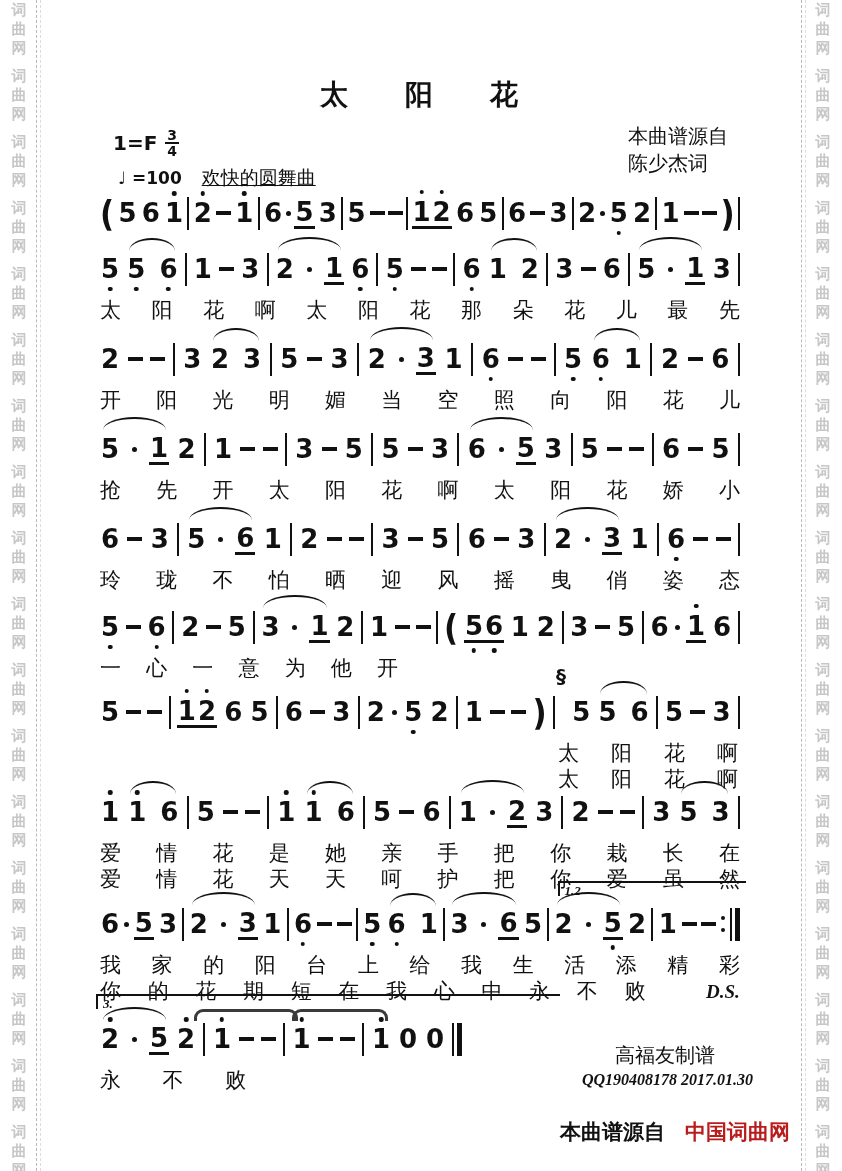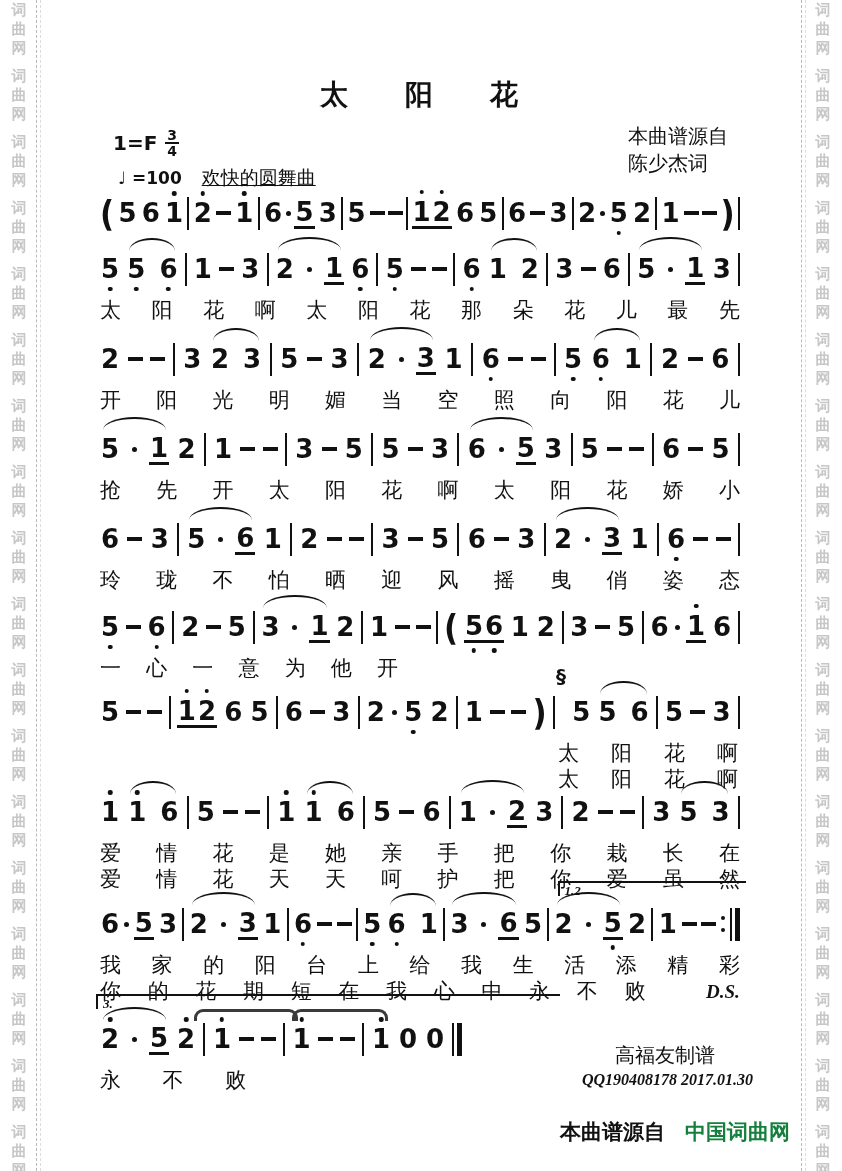--- a/index.html
+++ b/index.html
@@ -78,21 +78,21 @@
   .ly-short{width:146px;}
   .ds{font-size:19px;font-weight:bold;font-style:italic;font-family:"Liberation Serif",serif;margin-left:34px;}
 
   
   .engraver{position:absolute;top:1042px;left:585px;width:160px;text-align:center;
             font-size:20px;font-family:"Liberation Serif",serif;}
   .qqdate{position:absolute;top:1071px;left:575px;width:185px;text-align:center;
           font-size:16px;font-style:italic;font-weight:bold;font-family:"Liberation Serif",serif;}
   .source{position:absolute;top:1118px;right:52px;font-size:21px;font-weight:bold;
           display:flex;gap:20px;font-family:"Liberation Sans",sans-serif;}
-  .source .site{color:#15803d;}
+  .source .site{color:#b91c1c;}
 </style>
 </head>
 <body>
 
 <div class="sheet">
 
   <div class="wm-col wm-left">
       <div class="wm-group">
         <span class="wm-ch">词</span>
         <span class="wm-ch">曲</span>

